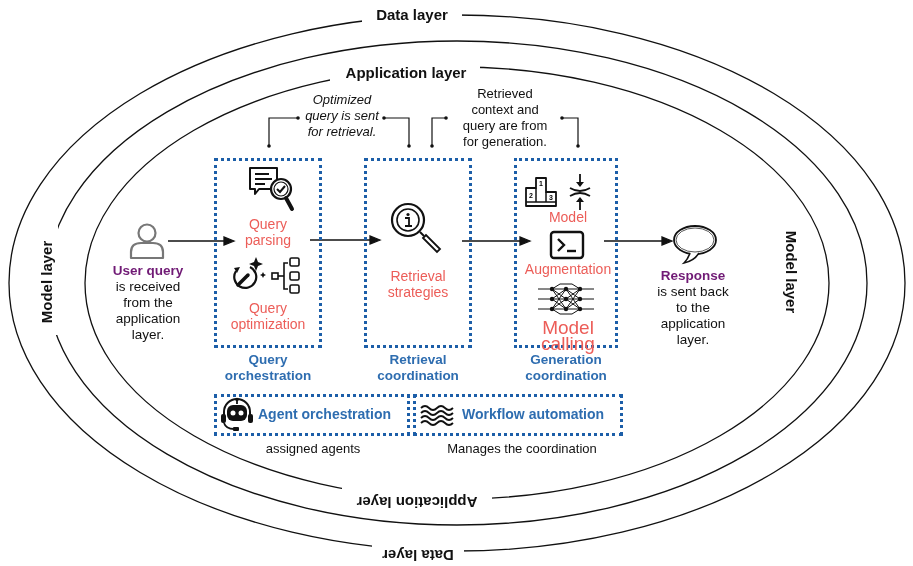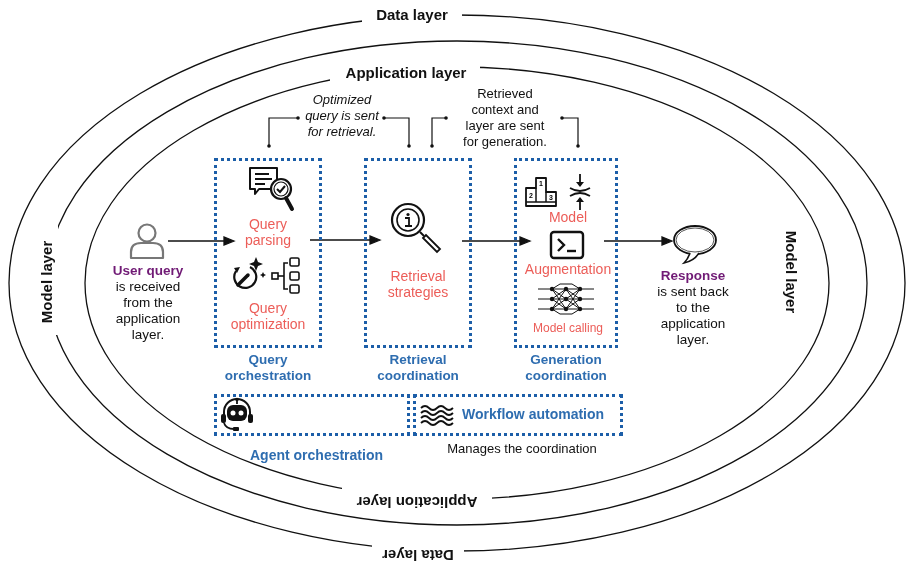--- a/index.html
+++ b/index.html
@@ -70,21 +70,21 @@
 </svg>
 
 <div class="txt" style="left:294px; top:92px; width:96px;font-style:italic;">
   <div>Optimized</div>
   <div>query is sent</div>
   <div>for retrieval.</div>
 </div>
 <div class="txt" style="left:450px; top:86px; width:110px;">
   <div>Retrieved</div>
   <div>context and</div>
-  <div>layer are sent</div>
+  <div>query are from</div>
   <div>for generation.</div>
 </div>
 
 <div class="icon" style="left:127px; top:222px;">
   <svg width="40" height="38" viewBox="0 0 40 38">
     <circle cx="20" cy="11" r="8.5" fill="none" stroke="#777" stroke-width="2.2"></circle>
     <path d="M4 36 V30 Q4 21 14 21 H26 Q36 21 36 30 V36 Z" fill="none" stroke="#777" stroke-width="2.2" stroke-linejoin="round"></path>
   </svg>
 </div>
 <div class="txt" style="left:98px; top:263px; width:100px; font-size:13.5px;">
@@ -218,21 +218,21 @@
         <circle cx="16" cy="27" r="2.2"></circle>
       <circle cx="30" cy="7" r="2.2"></circle>
         <circle cx="30" cy="17" r="2.2"></circle>
         <circle cx="30" cy="27" r="2.2"></circle>
       <circle cx="44" cy="7" r="2.2"></circle>
         <circle cx="44" cy="17" r="2.2"></circle>
         <circle cx="44" cy="27" r="2.2"></circle>
     </g>
   </svg>
 </div>
-<div class="txt red" style="left:516px; top:320px; width:104px; font-size:12px;">
+<div class="txt red" style="left:516px; top:320px; width:104px; font-size:19px;">
   <div>Model calling</div>
 </div>
 <div class="txt blue-bold" style="left:500px; top:352px; width:132px; font-size:13.5px;">
   <div>Generation</div>
   <div>coordination</div>
 </div>
 
 <div class="icon" style="left:670px; top:222px;">
   <svg width="50" height="44" viewBox="0 0 50 44">
     <ellipse cx="25" cy="18" rx="21" ry="14" fill="none" stroke="#111" stroke-width="1.8"></ellipse>
@@ -256,22 +256,23 @@
     <rect x="7" y="8" width="20" height="16" rx="6" fill="#111"></rect>
     <circle cx="13" cy="16" r="2.5" fill="#fff"></circle>
       <circle cx="21" cy="16" r="2.5" fill="#fff"></circle>
     <path d="M4 20 V15 A13 13 0 0 1 30 15 V20" fill="none" stroke="#111" stroke-width="2"></path>
     <rect x="1" y="17" width="5" height="9" rx="2" fill="#111"></rect>
     <rect x="28" y="17" width="5" height="9" rx="2" fill="#111"></rect>
     <path d="M4 26 Q6 32 14 32" fill="none" stroke="#111" stroke-width="1.8"></path>
     <rect x="13" y="30" width="6" height="4" rx="1" fill="#111"></rect>
   </svg>
 </div>
-<div class="abs blue-bold" style="left:250px; top:406px; font-size:14px;margin-top:41px;">Agent orchestration</div>
+<div class="abs blue-bold" style="left:258px; top:406px; font-size:14px;">Agent orchestration</div>
 <div class="txt" style="left:228px; top:441px; width:170px; font-size:13px;">
+  <div>assigned agents</div>
 </div>
 
 <div class="dotbox" style="left:413px; top:394px; width:210px; height:42px;"></div>
 <div class="icon" style="left:420px; top:404px;">
   <svg width="36" height="22" viewBox="0 0 36 22">
     <g fill="none" stroke="#111" stroke-width="1.8">
       <path d="M1 4 Q5 0 9 4 T17 4 T25 4 T33 4"></path>
       <path d="M1 9 Q5 5 9 9 T17 9 T25 9 T33 9"></path>
       <path d="M1 14 Q5 10 9 14 T17 14 T25 14 T33 14"></path>
       <path d="M1 19 Q5 15 9 19 T17 19 T25 19 T33 19"></path>

